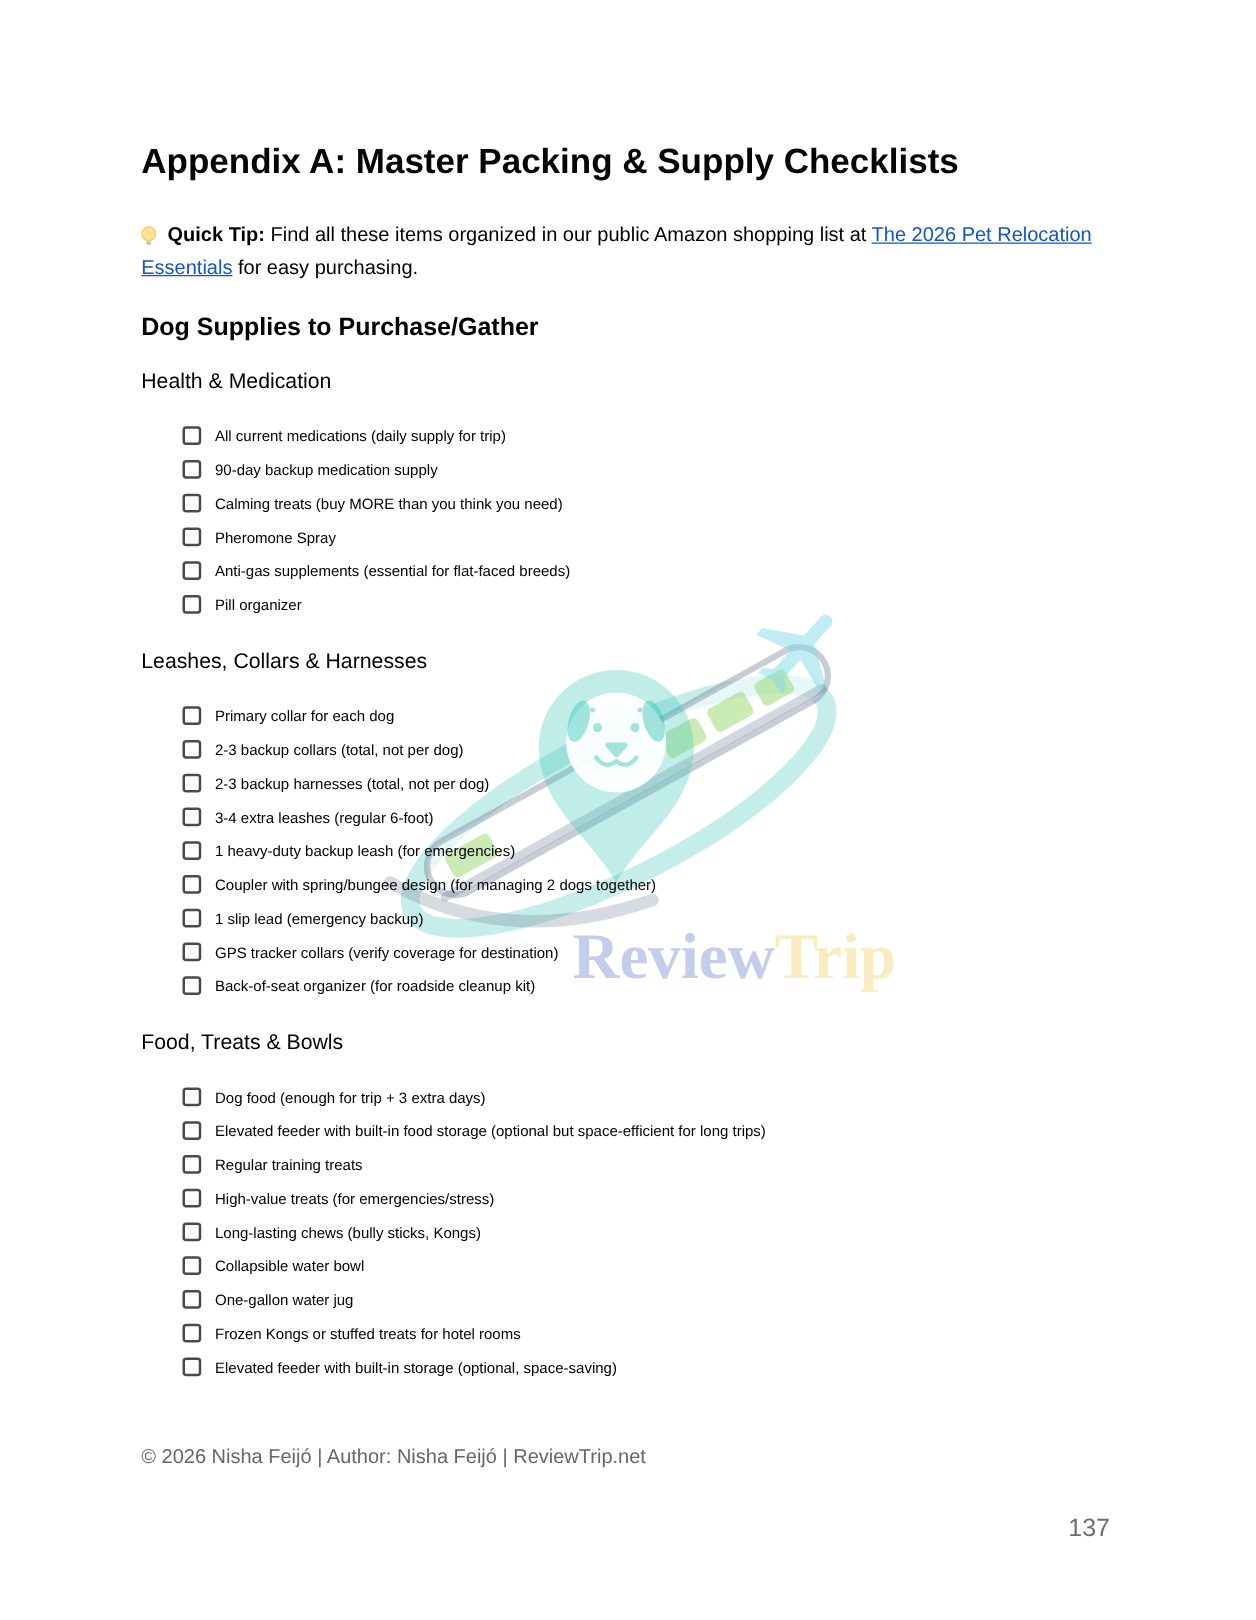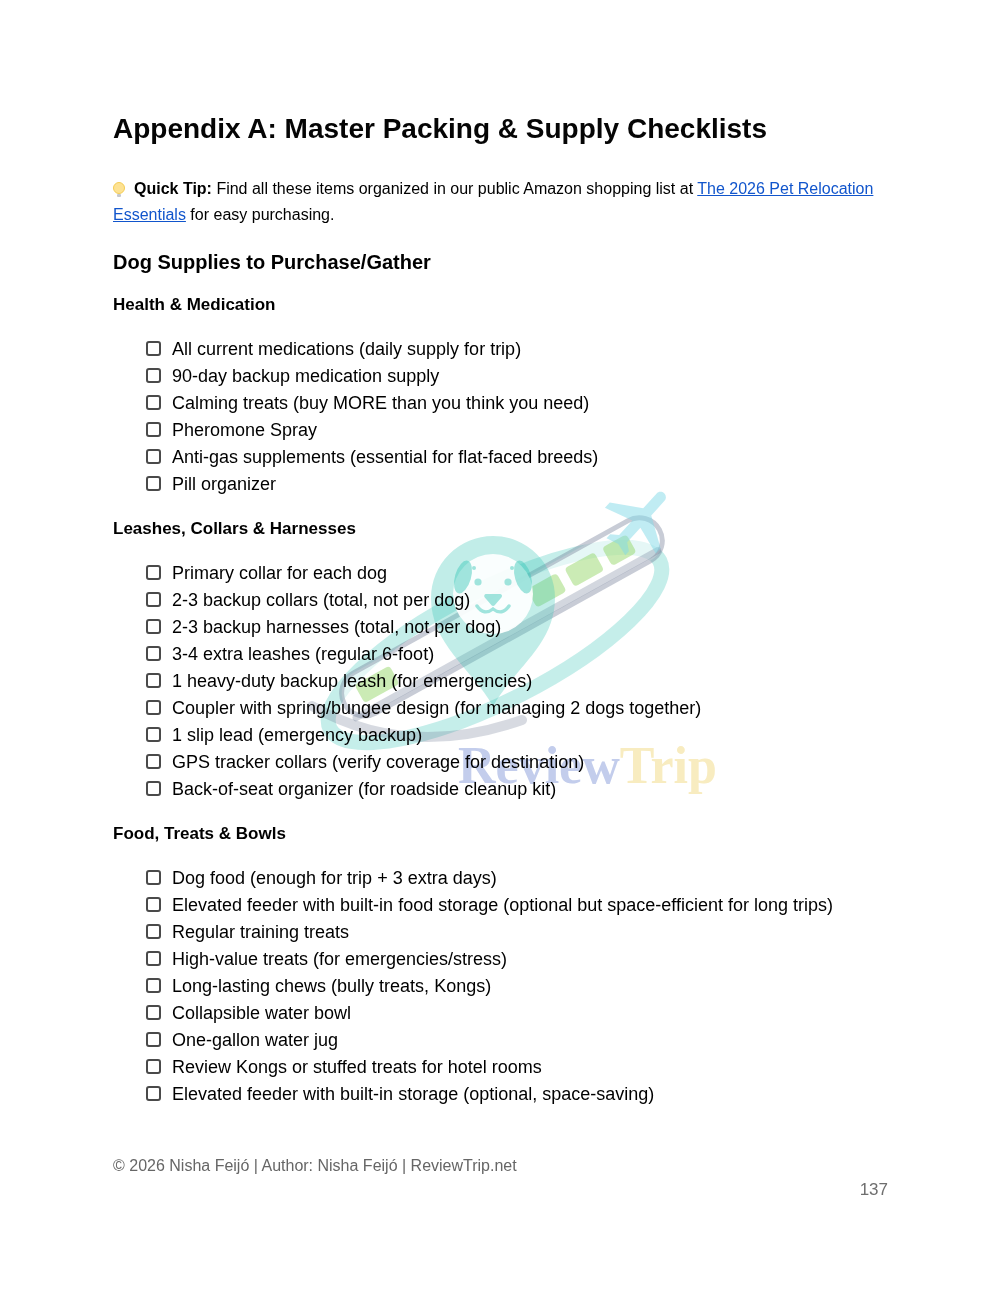--- a/index.html
+++ b/index.html
@@ -92,33 +92,33 @@
   h2.section-title {
     margin-top: 22px;
     font-size: 20px;
     font-weight: bold;
     line-height: 24px;
   }
 
   h3.sub-heading {
     margin-top: 20px;
     font-size: 17px;
-    font-weight: bold;
+    font-weight: normal;
     line-height: 21px;
   }
 
   ul.checklist {
     list-style: none;
     margin: 21px 0 0 0;
     padding-left: 33px;
   }
   ul.checklist li {
     display: flex;
     align-items: flex-start;
-    font-size: 18px;
+    font-size: 12px;
     line-height: 27px;
   }
   .cb {
     flex: none;
     width: 15px;
     height: 15px;
     border: 2px solid #4a4a4a;
     border-radius: 3px;
     background: #ffffff;
     margin: 5px 11px 0 0;
@@ -126,23 +126,23 @@
   }
 
   .footer {
     margin-top: 47px;
     font-size: 16px;
     line-height: 22px;
     color: #666666;
   }
   .pagenum {
     position: absolute;
-    top: 1180px;
+    top: 1212px;
     right: 117px;
-    font-size: 17px;
+    font-size: 20px;
     color: #6e6e6e;
   }
 </style>
 </head>
 <body>
 
 <div class="page">
 
   <div class="watermark">
     <svg width="460" height="355" viewBox="0 0 460 355">
@@ -294,36 +294,36 @@
     <span>Regular training treats</span>
   </li>
 
   <li>
     <span class="cb"></span>
     <span>High-value treats (for emergencies/stress)</span>
   </li>
 
   <li>
     <span class="cb"></span>
-    <span>Long-lasting chews (bully treats, Kongs)</span>
+    <span>Long-lasting chews (bully sticks, Kongs)</span>
   </li>
 
   <li>
     <span class="cb"></span>
     <span>Collapsible water bowl</span>
   </li>
 
   <li>
     <span class="cb"></span>
     <span>One-gallon water jug</span>
   </li>
 
   <li>
     <span class="cb"></span>
-    <span>Review Kongs or stuffed treats for hotel rooms</span>
+    <span>Frozen Kongs or stuffed treats for hotel rooms</span>
   </li>
 
   <li>
     <span class="cb"></span>
     <span>Elevated feeder with built-in storage (optional, space-saving)</span>
   </li>
 </ul>
   </section>
 </div>
 

